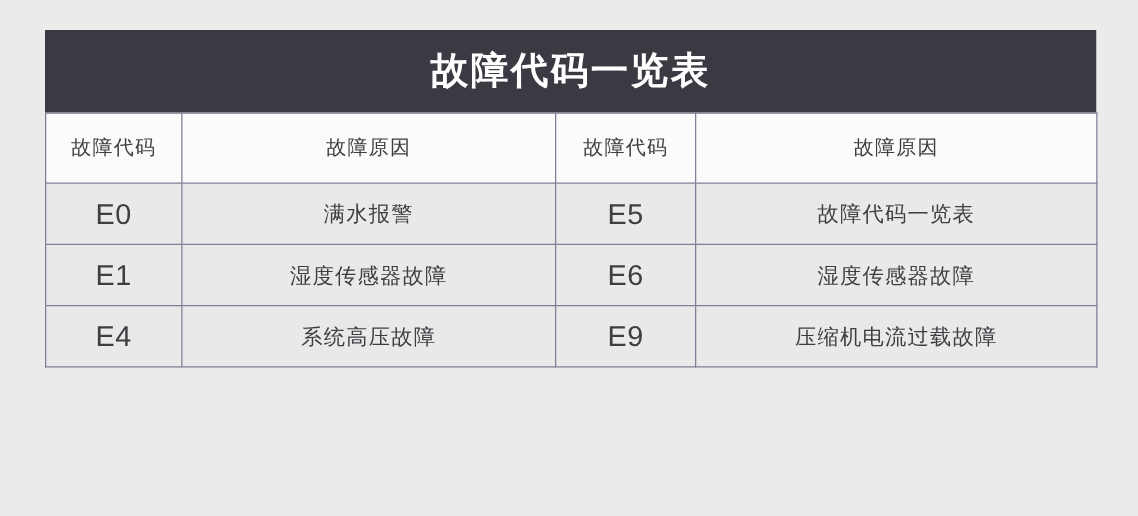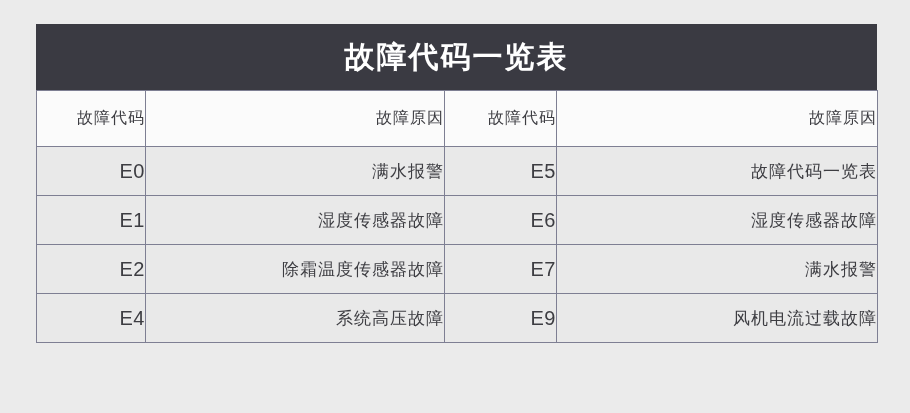--- a/index.html
+++ b/index.html
@@ -41,21 +41,21 @@
 
   table.codes {
     width: 841px;
     border-collapse: collapse;
     table-layout: fixed;
     margin: 0;
   }
   table.codes td, table.codes th {
     border: 1px solid #7e7f93;
     padding: 0;
-    text-align: right;
+    text-align: center;
     vertical-align: middle;
     color: #3d3d42;
     font-weight: normal;
   }
 
   col.c-code { width: 109px; }
   col.c-reason { width: 299px; }
   col.c-code2 { width: 112px; }
   col.c-reason2 { width: 321px; }
 
@@ -68,21 +68,21 @@
   }
 
   tbody td {
     height: 48px;
     background: #e9e9e9;
     font-size: 17px;
     letter-spacing: 1px;
     font-family: "DejaVu Sans", "Liberation Sans", sans-serif;
   }
   tbody td.code {
-    font-size: 20px;
+    font-size: 23px;
     letter-spacing: 0.5px;
     font-family: "Liberation Sans", sans-serif;
   }
   .reason-main { white-space: nowrap; }
   .reason-note {
     font-size: 11.5px;
     letter-spacing: 0;
     font-family: "DejaVu Sans", "Liberation Sans", sans-serif;
   }
 </style>
@@ -119,30 +119,24 @@
         <td>故障代码一览表</td>
       </tr>
 
       <tr>
         <td class="code">E1</td>
         <td><span class="reason-main">湿度传感器故障</span></td>
         <td class="code">E6</td>
         <td>湿度传感器故障</td>
       </tr>
 
-      <tr>
-        <td class="code">E2</td>
-        <td><span class="reason-main">除霜温度传感器故障</span></td>
-        <td class="code">E7</td>
-        <td>满水报警</td>
-      </tr>
 
 
       <tr>
         <td class="code">E4</td>
         <td><span class="reason-main">系统高压故障</span></td>
         <td class="code">E9</td>
-        <td>风机电流过载故障</td>
+        <td>压缩机电流过载故障</td>
       </tr>
 
     </tbody>
   </table>
 </div>
 
 </body></html>

